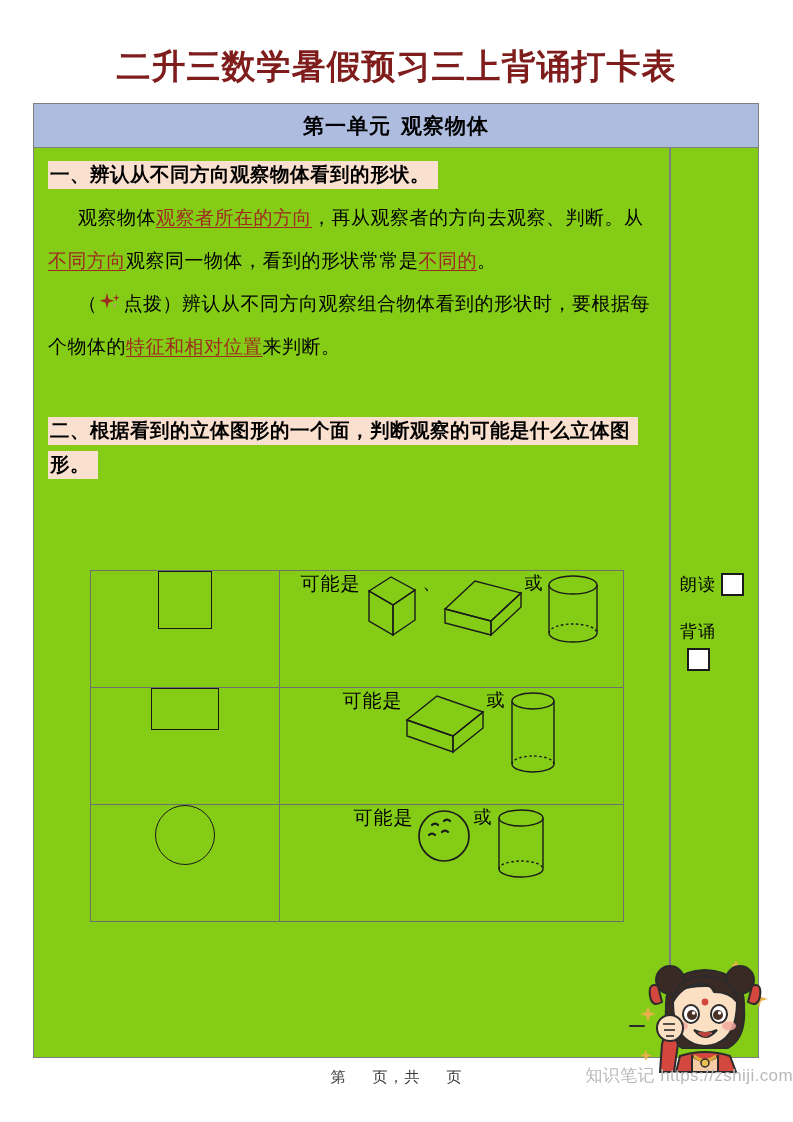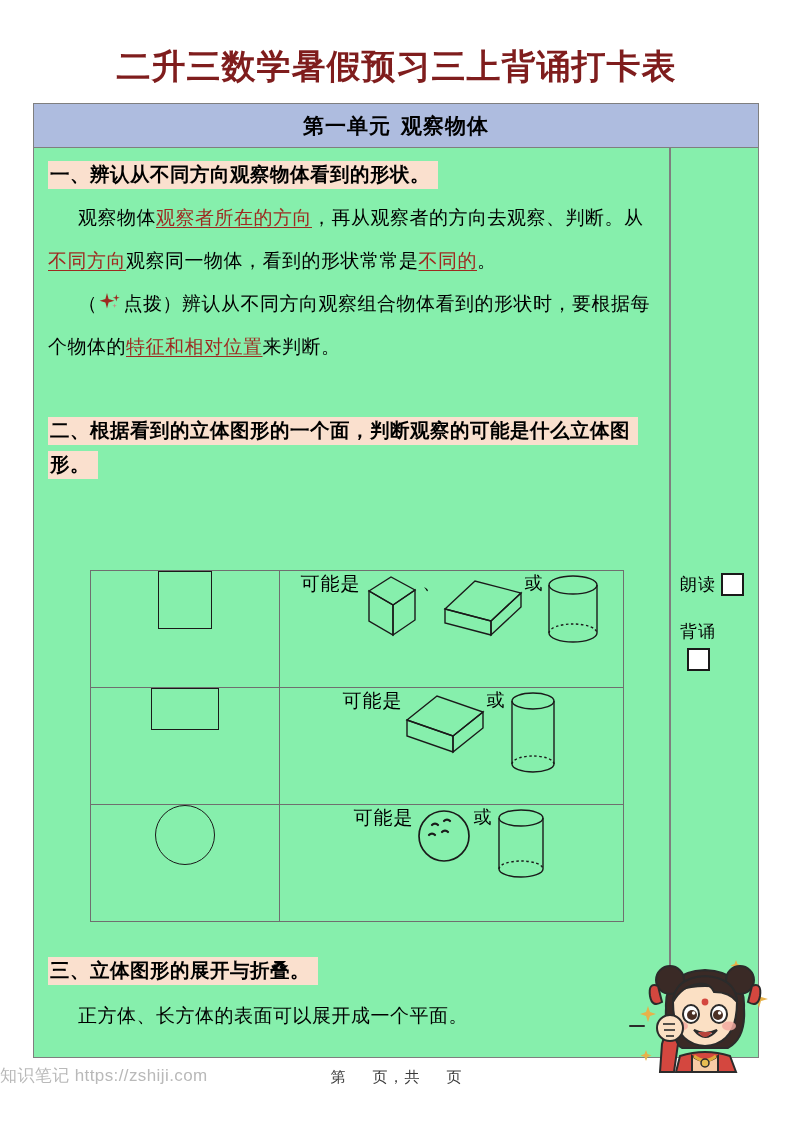--- a/index.html
+++ b/index.html
@@ -32,21 +32,21 @@
 
   
   .frame {
     position: absolute;
     left: 33px;
     top: 103px;
     width: 726px;
     height: 955px;
     border: 1.5px solid #7f7f7f;
     box-sizing: border-box;
-    background: #86efac;
+    background: #84cc16;
   }
 
   
   .unit-banner {
     position: absolute;
     left: 0;
     top: 0;
     width: 100%;
     height: 44px;
     background: #aebcdf;
@@ -206,21 +206,21 @@
     color: #3a3a3a;
     letter-spacing: 1px;
   }
   .footer-page .blank { display: inline-block; width: 26px; }
 
   .watermark {
     position: absolute;
     left: 0;
     top: 1064px;
     width: 793px;
-    text-align: left;
+    text-align: right;
     font-family: "Liberation Sans", sans-serif;
     font-size: 17px;
     color: #b9b9b9;
     letter-spacing: 0.4px;
   }
 
   
   .girl {
     position: absolute;
     left: 618px;
@@ -383,28 +383,20 @@
                   <path d="M7 64 A22 8 0 0 1 51 64" stroke-dasharray="2.5 2.5"></path>
                 </g>
               </svg>
             </span>
           </div>
         </td>
       </tr>
     </tbody>
       </table>
 
-    <div style="position:absolute;left:14px;top:806px;width:608px;">
-      <div class="sec-head">
-        <span class="hl">三、立体图形的展开与折叠。</span>
-      </div>
-      <div class="para" style="margin-top:6px;">
-        <span class="ind"></span><span>正方体、长方体的表面可以展开成一个平面。</span>
-      </div>
-    </div>
 
   </div>
 
   <div class="check-col">
     <div class="check-item one">
       <span>朗读</span>
       <span class="check-box"></span>
     </div>
     <div class="check-item two">
       <span>背诵</span>

